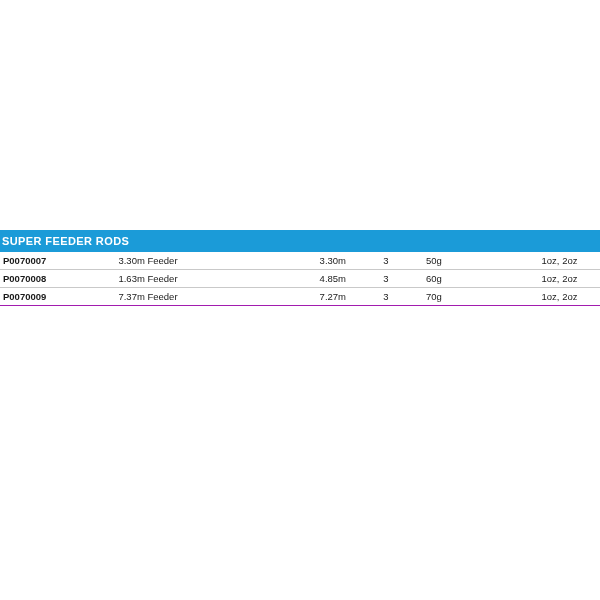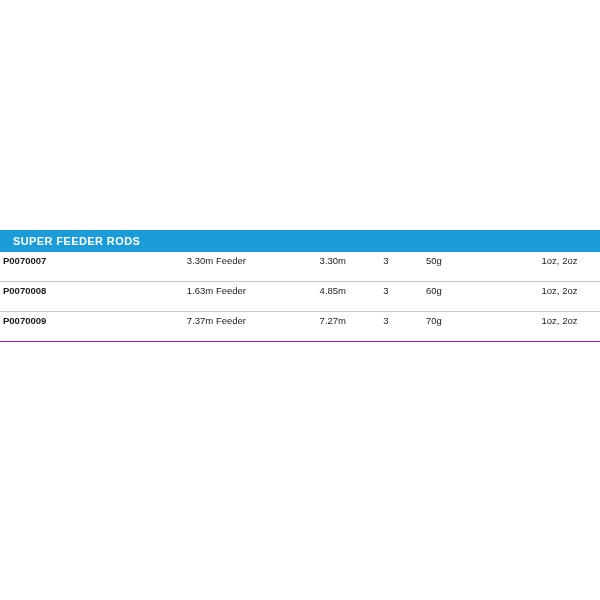--- a/index.html
+++ b/index.html
@@ -24,50 +24,50 @@
     left: 0;
     top: 230px;
     width: 600px;
   }
   .table-header {
     background: #1b9bd8;
     color: #ffffff;
     font-weight: bold;
     font-size: 11px;
     letter-spacing: 0.4px;
-    padding: 4px 0 4px 13px;
+    padding: 4px 0 4px 2px;
     height: 14px;
     line-height: 14px;
     box-sizing: content-box;
   }
   table.rods {
     width: 600px;
     border-collapse: collapse;
     table-layout: fixed;
   }
   table.rods td {
     font-size: 9.5px;
     color: #1a1a1a;
-    padding: 3px 0 15px 0;
+    padding: 3px 0 3px 0;
     border-bottom: 1px solid #c9c9c9;
     vertical-align: middle;
     white-space: nowrap;
   }
   table.rods tr:last-child td {
     border-bottom: 1px solid #a21caf;
   }
   .col-code {
     width: 44px;
     font-weight: bold;
     padding-left: 3px !important;
     text-align: left;
   }
   .col-name {
     width: 196px;
-    text-align: right;
+    text-align: center;
     padding-left: 3px !important;
   }
   .col-length {
     width: 100px;
     text-align: right;
   }
   .col-sections {
     width: 80px;
     text-align: center;
   }

